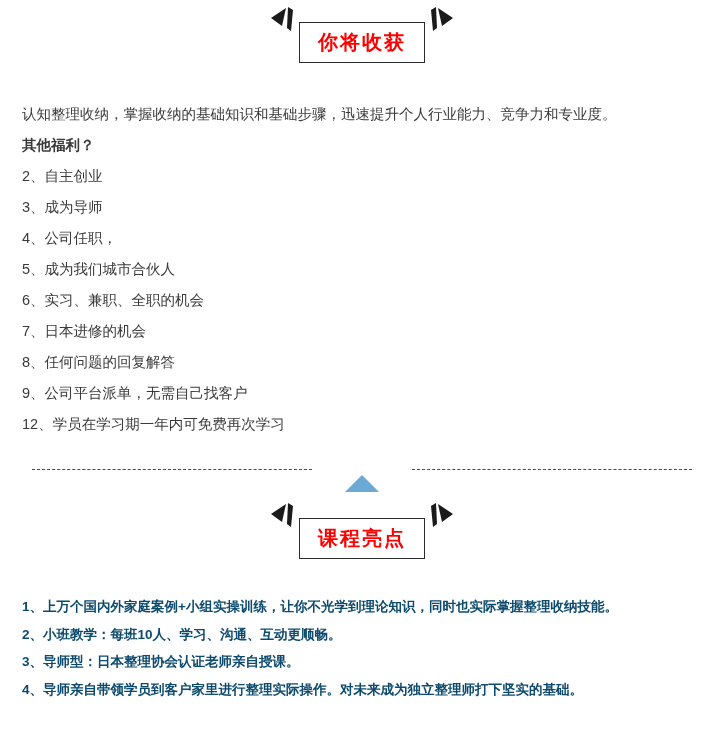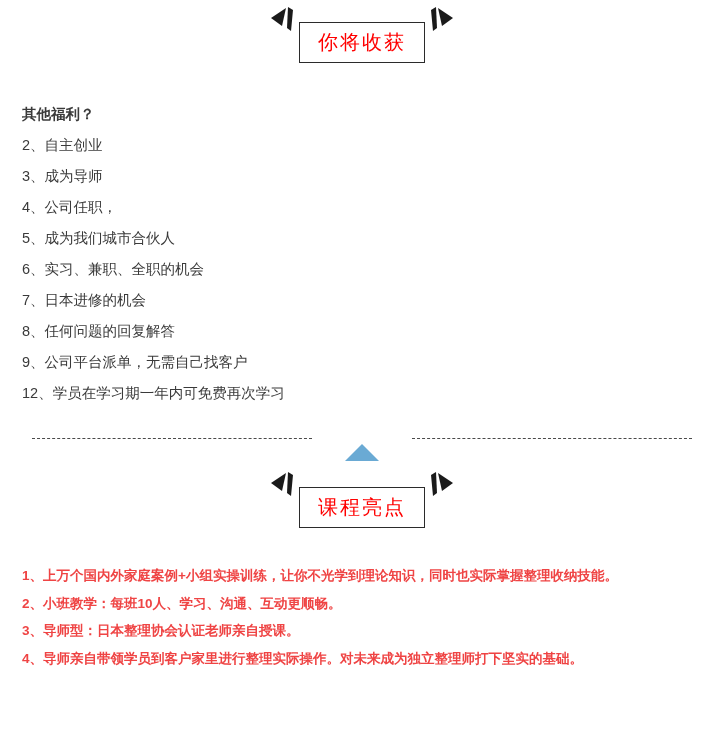--- a/index.html
+++ b/index.html
@@ -34,21 +34,21 @@
   .title-wrap {
     position: relative;
     display: inline-flex;
     align-items: center;
     justify-content: center;
   }
   .title-box {
     border: 1px solid #2b2b2b;
     background: #ffffff;
     color: #ff0000;
-    font-weight: normal;
+    font-weight: bold;
     font-size: 20px;
     letter-spacing: 2px;
     line-height: 1;
     padding: 9px 18px 10px 18px;
     white-space: nowrap;
     z-index: 2;
     position: relative;
     text-align: right;
   }
   .wing {
@@ -94,21 +94,21 @@
   }
 
   .list-dense {
     list-style: none;
     margin: 0;
     padding: 0;
   }
   .list-dense li {
     font-size: 13.5px;
     line-height: 27.5px;
-    color: #ef4444;
+    color: #0c4a6e;
     font-weight: bold;
     white-space: nowrap;
   }
 
   
   .divider {
     position: relative;
     height: 38px;
     width: 100%;
   }
@@ -145,20 +145,21 @@
       </svg>
       <div class="title-box">你将收获</div>
       <svg class="wing right" viewBox="0 0 34 34">
         <polygon points="32,12 17,2 21,20" fill="#1a1a1a"></polygon>
         <polygon points="15,1 10,4 12,25 16,22" fill="#1a1a1a"></polygon>
       </svg>
     </div>
   </div>
 
   <div class="body-block" style="padding-top:36px;">
+    <p class="lead">认知整理收纳，掌握收纳的基础知识和基础步骤，迅速提升个人行业能力、竞争力和专业度。</p>
     <p class="sub">其他福利？</p>
     <ul class="list-airy">
       <li>2、自主创业</li>
       <li>3、成为导师</li>
       <li>4、公司任职，</li>
       <li>5、成为我们城市合伙人</li>
       <li>6、实习、兼职、全职的机会</li>
       <li>7、日本进修的机会</li>
       <li>8、任何问题的回复解答</li>
       <li>9、公司平台派单，无需自己找客户</li>

